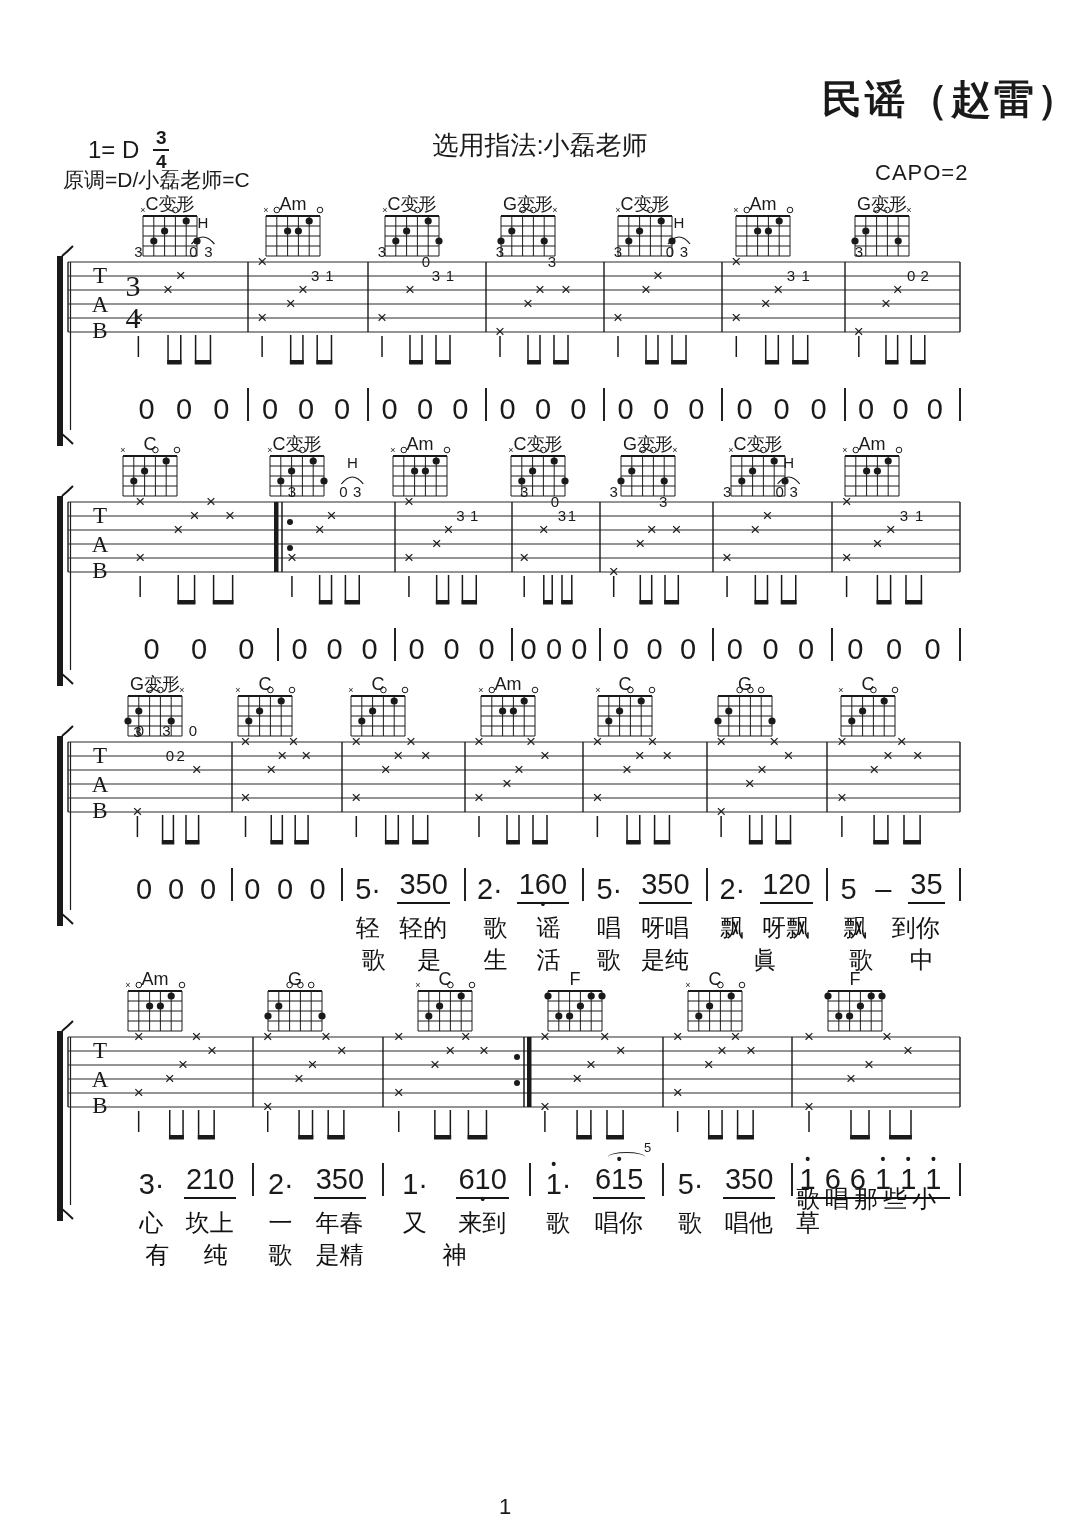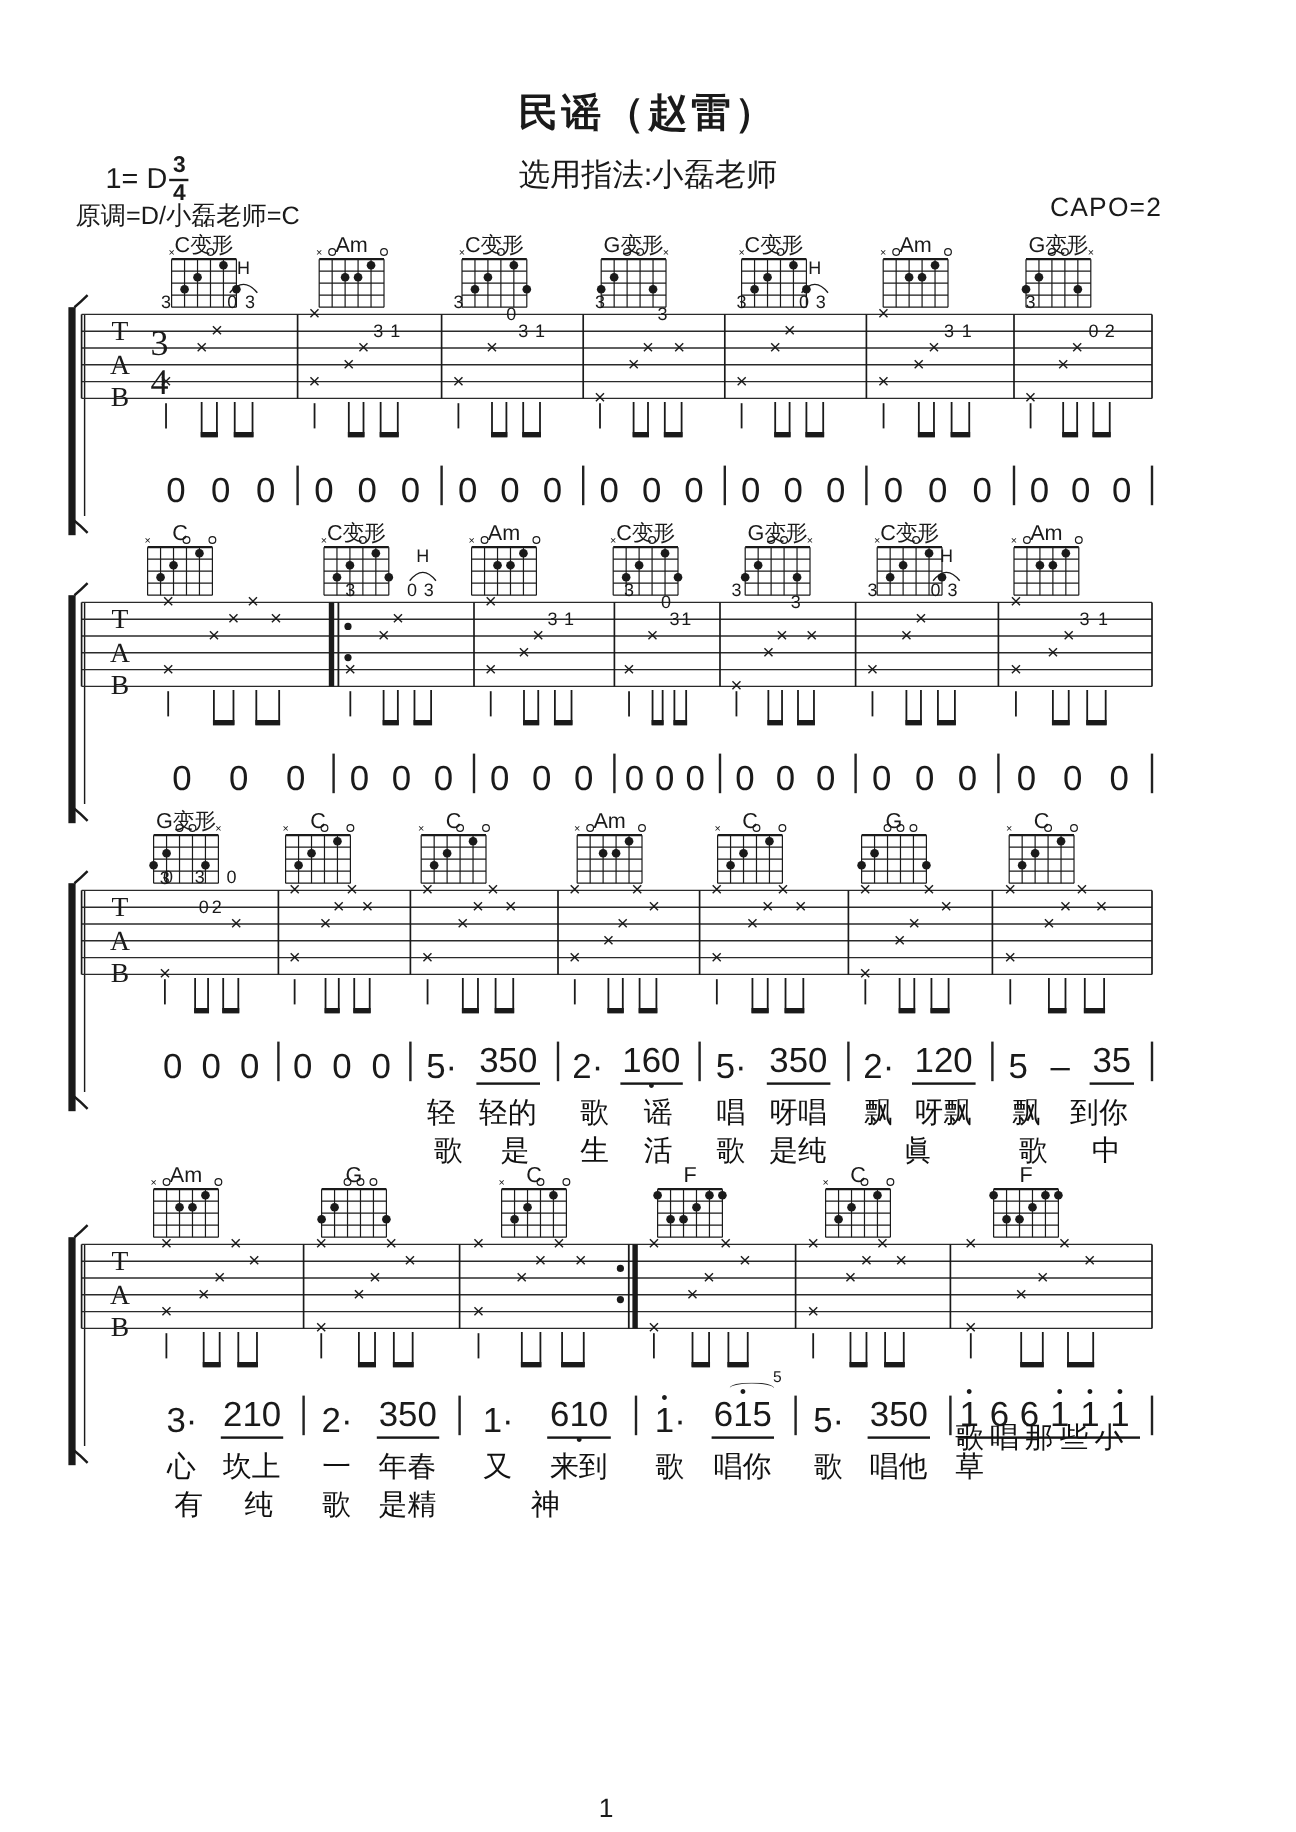--- a/index.html
+++ b/index.html
@@ -1,22 +1,22 @@
 <!DOCTYPE html>
 <html><head>
 <meta charset="utf-8">
 <style>
   html,body{margin:0;padding:0;}
   body{width:1080px;height:1527px;background:#ffffff;position:relative;overflow:hidden;
        font-family:"Liberation Sans",sans-serif;color:#1a1a1a;}
   .abs{position:absolute;}
   
-  .title{top:72px;left:0;width:1080px;text-align:center;font-size:33px;font-weight:600;letter-spacing:3px;}
+  .title{top:72px;left:0;width:1080px;text-align:right;font-size:40px;font-weight:600;letter-spacing:3px;}
   .subtitle{top:128px;left:0;width:1080px;text-align:center;font-size:26px;font-weight:500;}
-  .keyline{top:128px;left:88px;font-size:24px;font-weight:500;display:flex;align-items:center;gap:2px;text-align:center;}
+  .keyline{top:128px;left:88px;font-size:24px;font-weight:500;display:flex;align-items:center;gap:14px;text-align:center;}
   .frac{display:inline-flex;flex-direction:column;align-items:center;font-size:19px;font-weight:700;line-height:1.05;}
   .frac .bar{width:16px;height:2px;background:#1a1a1a;margin:1px 0;}
   .tuning{top:166px;left:63px;font-size:21px;font-weight:500;}
   .capo{top:160px;left:875px;font-size:22px;font-weight:500;letter-spacing:1px;}
   
   #score-svg{position:absolute;left:0;top:0;}
   
   .jp-row,.ly-row{position:absolute;height:40px;}
   .jp-cell{position:absolute;display:flex;justify-content:space-around;align-items:flex-end;font-size:29px;line-height:1;}
   .jp-bar{position:absolute;width:2px;height:33px;background:#222;}

